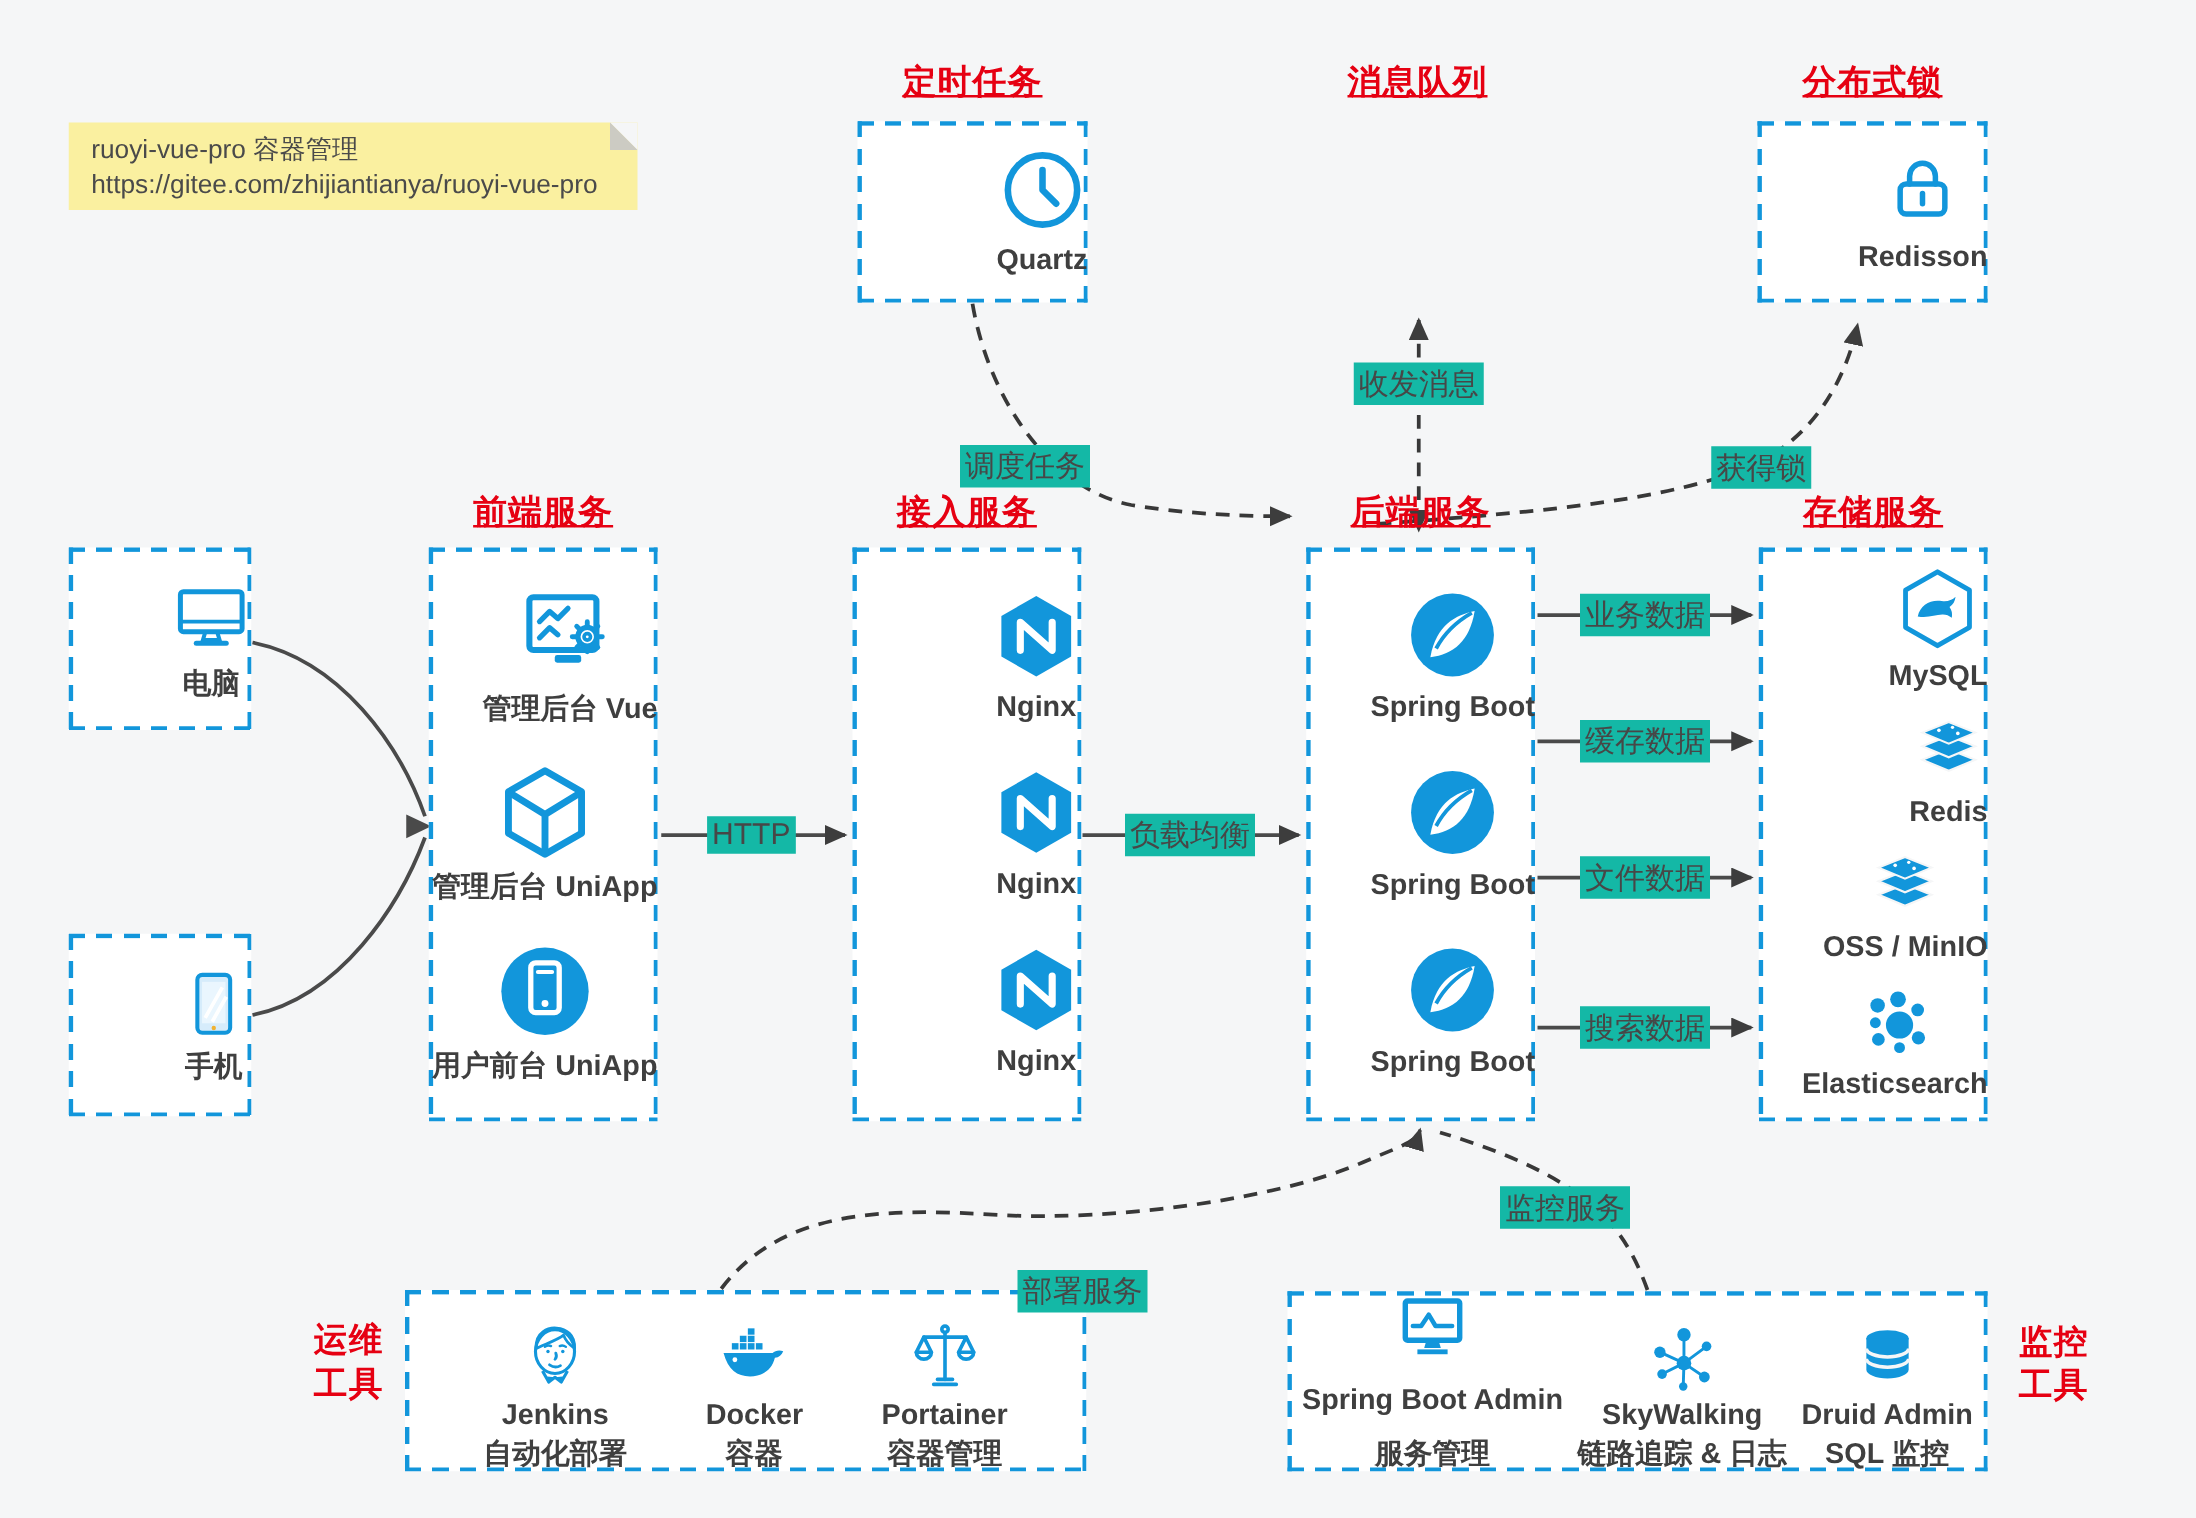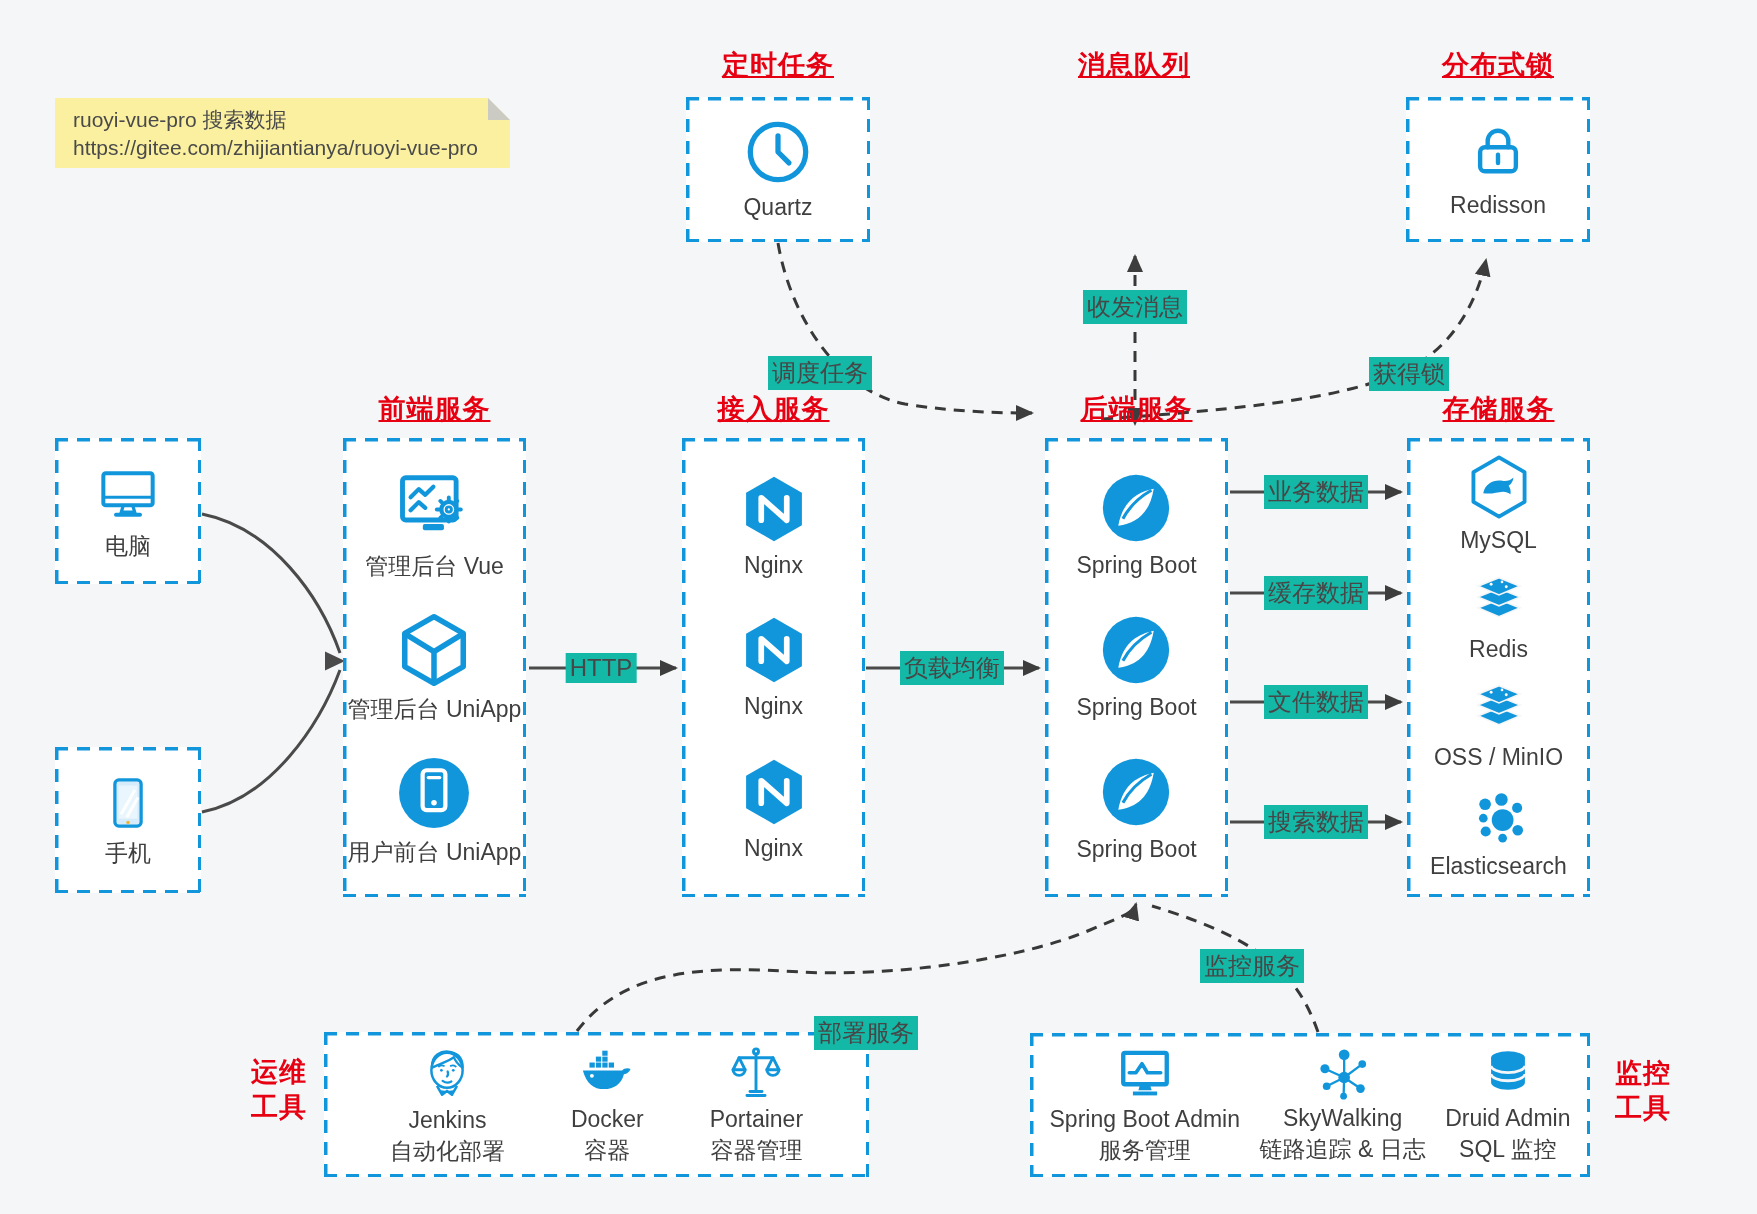--- a/index.html
+++ b/index.html
@@ -10,21 +10,21 @@
   .dbox{
     position:absolute;box-sizing:border-box;background-color:#ffffff;
     background-image:
       repeating-linear-gradient(90deg,#1296db 0 13px,transparent 13px 22px),
       repeating-linear-gradient(90deg,#1296db 0 13px,transparent 13px 22px),
       repeating-linear-gradient(180deg,#1296db 0 13px,transparent 13px 22px),
       repeating-linear-gradient(180deg,#1296db 0 13px,transparent 13px 22px);
     background-position:0 0,0 100%,0 0,100% 0;
     background-size:100% 3.5px,100% 3.5px,3.5px 100%,3.5px 100%;
     background-repeat:no-repeat;
-    display:flex;align-items:center;justify-content:space-evenly;
+    display:flex;align-items:flex-end;justify-content:space-evenly;font-weight:bold;
   }
   .col{flex-direction:column;}
   .row{flex-direction:row;}
   .grp-title{position:absolute;text-align:center;font-size:27px;font-weight:bold;color:#e60012;letter-spacing:1px;text-decoration:underline;}
   .side-title{position:absolute;text-align:center;font-size:27px;font-weight:bold;color:#e60012;line-height:35px;letter-spacing:1px;}
   .item{display:flex;flex-direction:column;align-items:center;gap:6px;}
   .nlabel{font-size:23px;color:#3f3f3f;white-space:nowrap;text-align:center;line-height:29px;}
   .elabel{position:absolute;transform:translate(-50%,-50%);font-size:24px;color:#474747;background:#14b8a6;padding:1px 4px;white-space:nowrap;z-index:3;}
   .ic{color:#1296db;flex:none;display:block;}
   .note{position:absolute;left:55px;top:98px;width:455px;height:70px;background:#faf0a0;box-sizing:border-box;
@@ -202,21 +202,21 @@
     <line class="sl" x1="1230" y1="702" x2="1401" y2="702" marker-end="url(#arr)"></line>
     <line class="sl" x1="1230" y1="822" x2="1401" y2="822" marker-end="url(#arr)"></line>
     <path class="dl" d="M778,243 C792,325 845,393 905,404 C955,412 1000,413 1032,413" marker-end="url(#arr)"></path>
     <line class="dl" x1="1135" y1="256" x2="1135" y2="424" marker-start="url(#arr)" marker-end="url(#arr)"></line>
     <path class="dl" d="M1102,419 C1245,409 1340,399 1402,372 C1452,350 1477,302 1486,260" marker-end="url(#arr)"></path>
     <path class="dl" d="M577,1031 C625,968 705,966 800,972 C890,977 1020,960 1090,930 C1120,917 1133,914 1136,904" marker-end="url(#arr)"></path>
     <path class="dl" d="M1318,1032 C1300,982 1272,942 1152,906"></path>
   </svg>
 
   <div class="note">
-    <div>ruoyi-vue-pro 搜索数据</div>
+    <div>ruoyi-vue-pro 容器管理</div>
     <div>https://gitee.com/zhijiantianya/ruoyi-vue-pro</div>
   </div>
 
   <div class="grp-title" style="left:686px;top:47px;width:184px">定时任务</div>
   <div class="dbox col" style="left:686px;top:97px;width:184px;height:145px">
     <div class="item">
       <svg class="ic" width="70" height="70">
           <use href="#sym-clock"></use>
         </svg>
       <div class="nlabel">Quartz</div>
@@ -368,21 +368,21 @@
     <div class="item" style="gap:2px">
       <svg class="ic" width="58" height="58">
           <use href="#sym-portainer"></use>
         </svg>
       <div class="nlabel">Portainer</div>
       <div class="nlabel">容器管理</div>
     </div>
   </div>
 
   <div class="dbox row" style="left:1030px;top:1033px;width:560px;height:144px">
-    <div class="item" style="gap:2px">
+    <div class="item" style="gap:14px">
       <svg class="ic" width="58" height="58">
           <use href="#sym-sba"></use>
         </svg>
       <div class="nlabel">Spring Boot Admin</div>
       <div class="nlabel">服务管理</div>
     </div>
     <div class="item" style="gap:2px">
       <svg class="ic" width="56" height="56">
           <use href="#sym-sky"></use>
         </svg>

